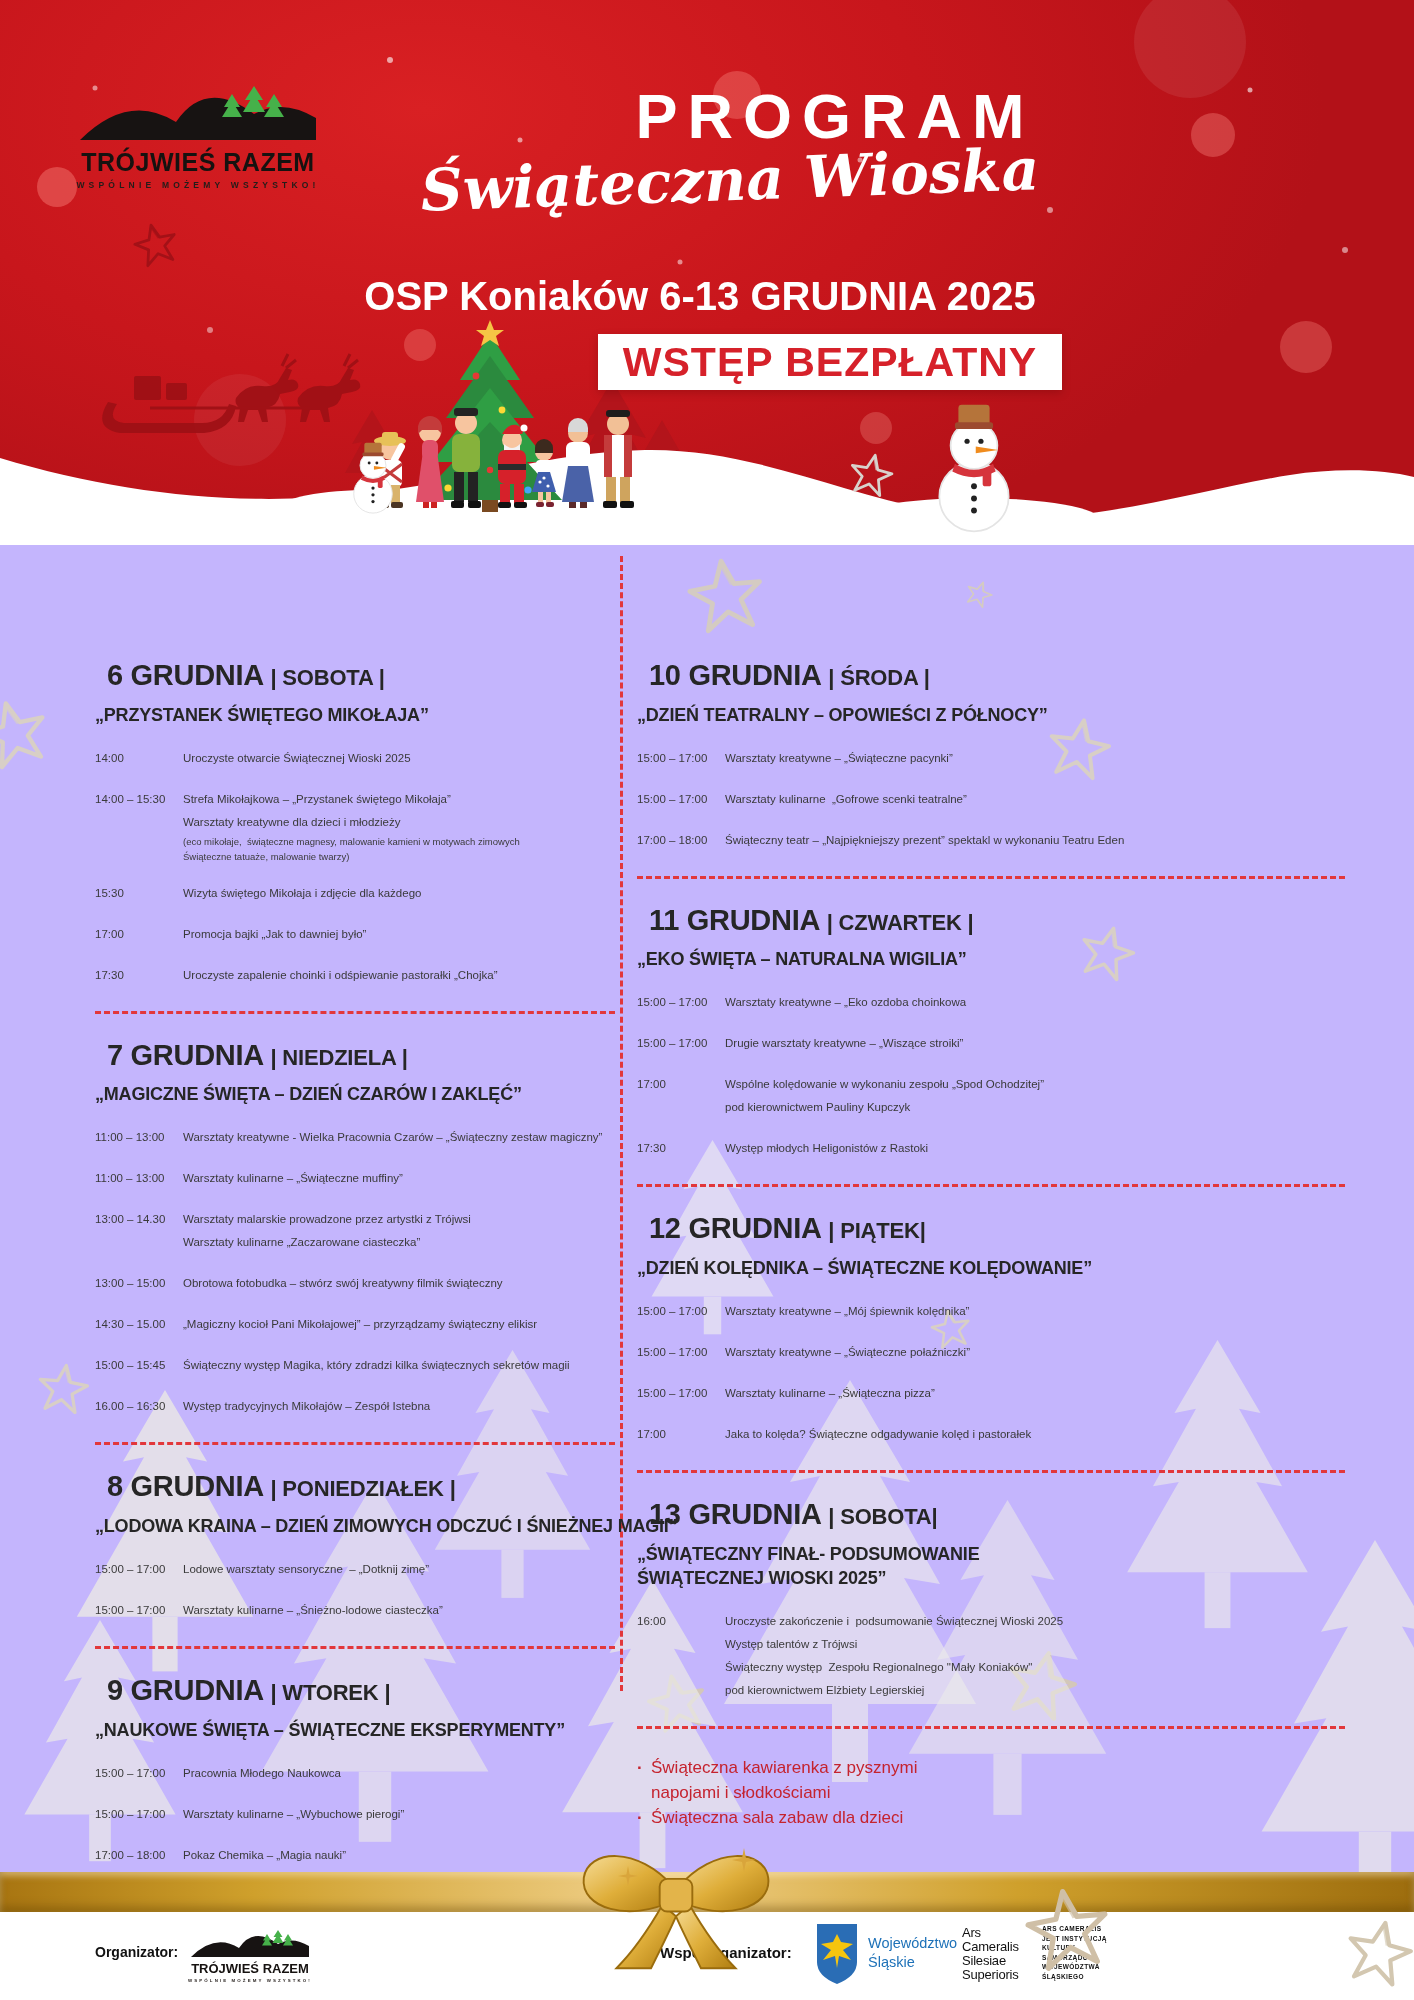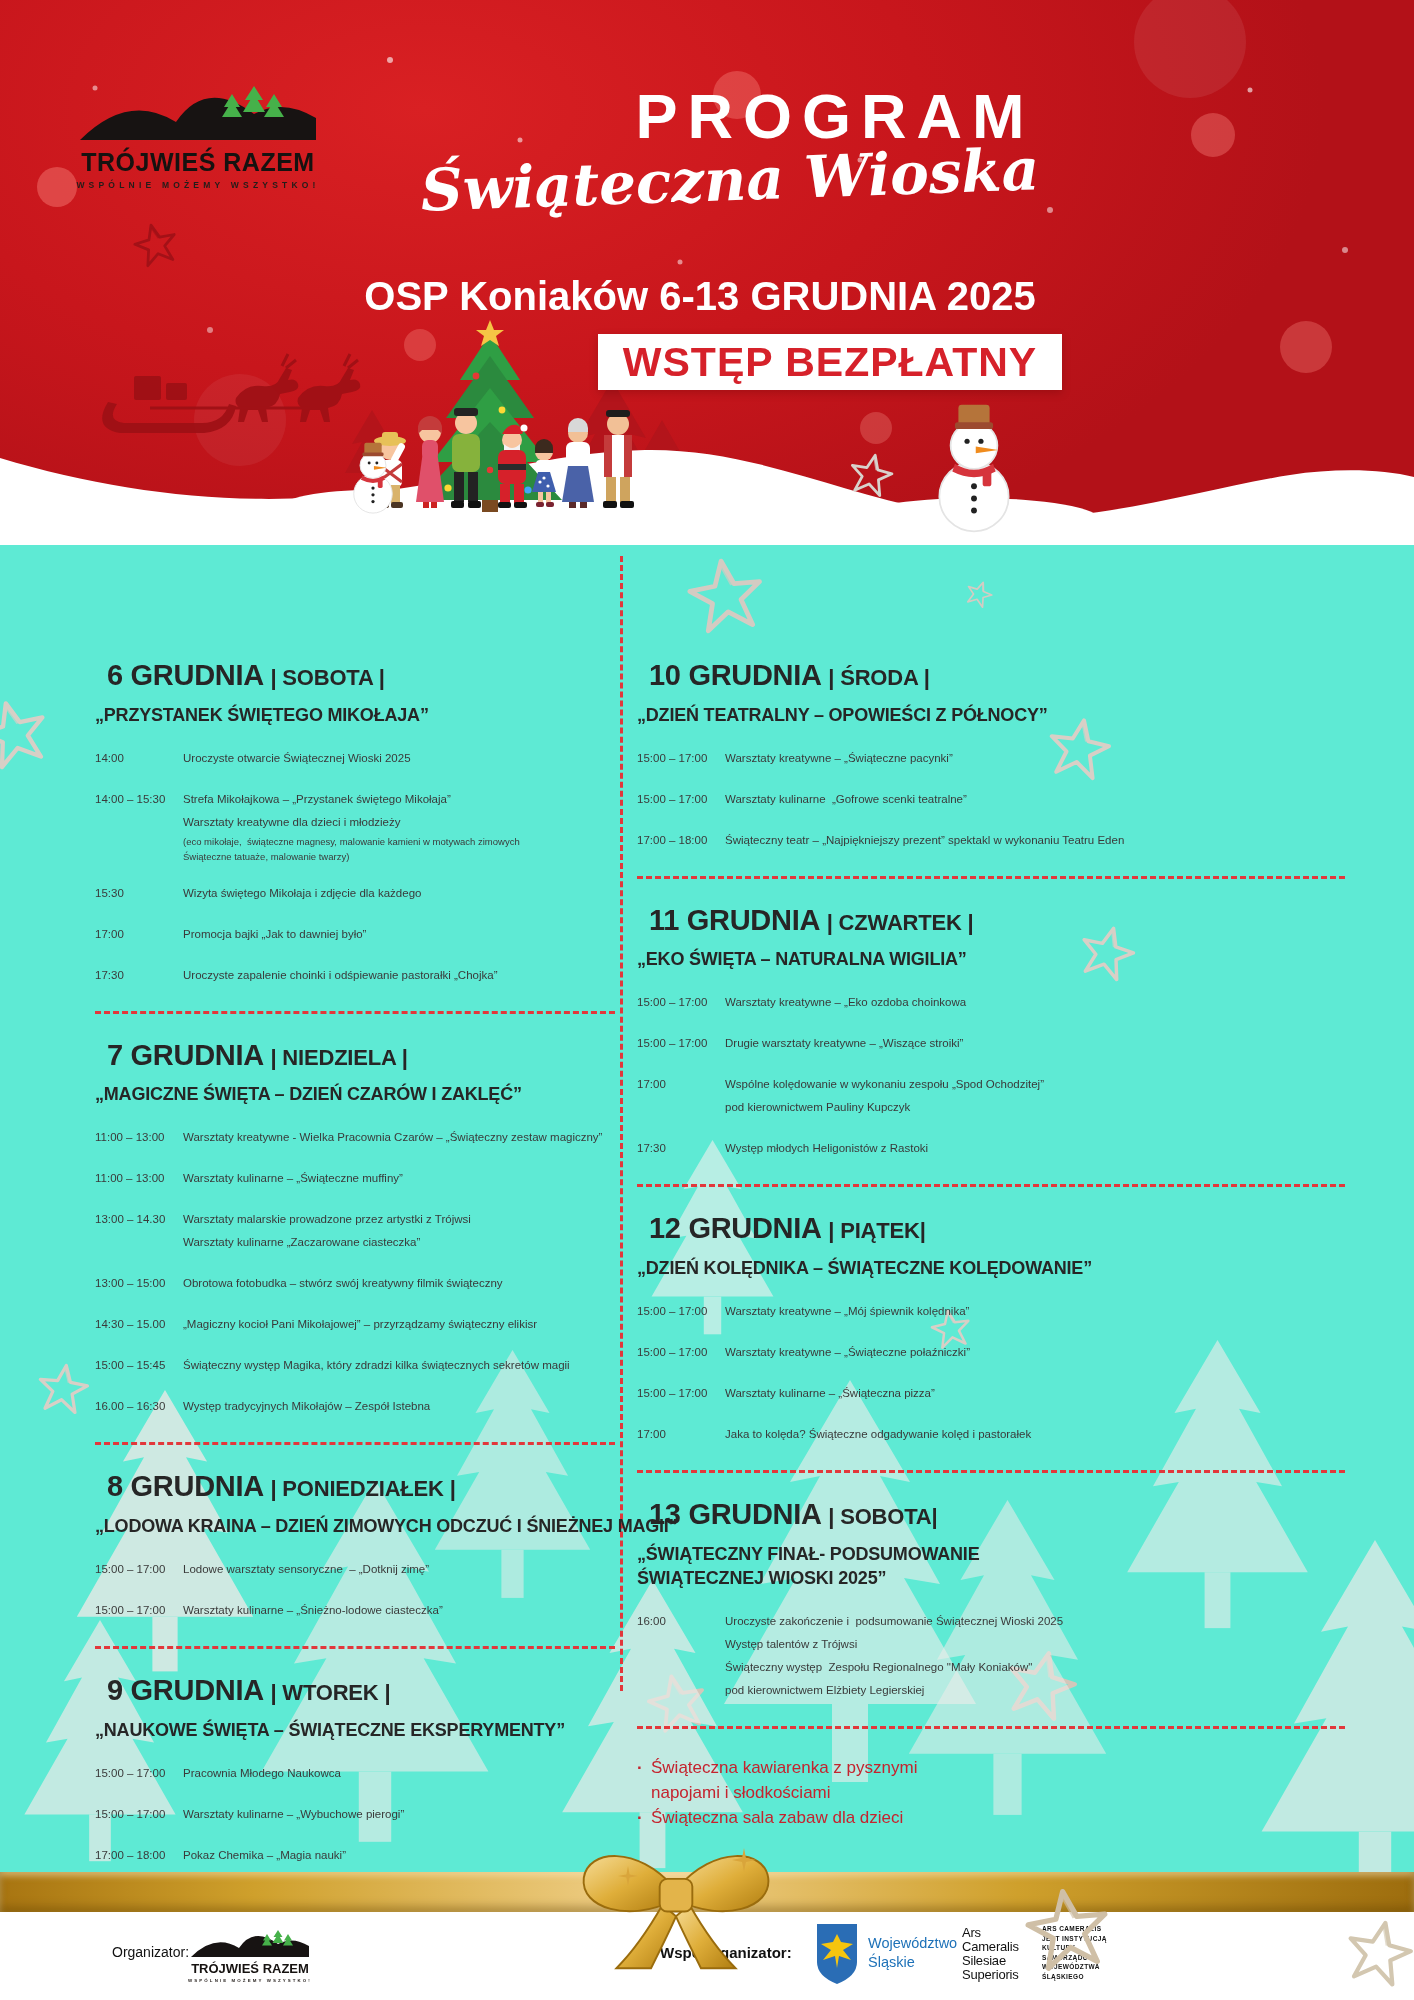--- a/index.html
+++ b/index.html
@@ -1,16 +1,16 @@
 <!DOCTYPE html>
 <html lang="pl"><head>
 <meta charset="utf-8">
 <style>
   html,body{margin:0;padding:0;background:#888;}
-  .poster{position:relative;width:1414px;height:2000px;margin:0 auto;background:#5eead4;
+  .poster{position:relative;width:1414px;height:2000px;margin:0 auto;background:#c4b5fd;
           overflow:hidden;font-family:"Liberation Sans",sans-serif;}
   svg{display:block}
 
   
   .hero{position:absolute;left:0;top:0;width:1414px;height:545px;
         background:radial-gradient(ellipse 900px 500px at 30% 20%, #d92023 0%, #c8161c 55%, #b31118 100%);}
   .hero-svg{position:absolute;left:0;top:0;}
   .logo{position:absolute;left:76px;top:66px;width:244px;text-align:center;z-index:5;}
   .logo-title{font-size:25px;font-weight:900;color:#161210;letter-spacing:.5px;margin-top:2px;}
   .logo-tagline{font-size:8.5px;font-weight:700;color:#241d1a;letter-spacing:4.2px;margin-top:3px;}
@@ -56,21 +56,21 @@
   .always-list li{position:relative;padding-left:14px;font-size:17px;color:#c5232e;
                   line-height:25px;font-weight:500;}
   .always-list li::before{content:"·";position:absolute;left:0;top:0;font-weight:900;}
 
   
   .ribbon{position:absolute;left:0;top:1872px;width:1414px;height:40px;z-index:2;
      background:linear-gradient(90deg,#a87511 0%,#cfa02c 18%,#f0d08a 46%,#cfa02c 72%,#9d6d0e 100%);
      box-shadow:inset 0 -6px 8px rgba(90,60,0,.35), inset 0 4px 6px rgba(255,240,200,.5);}
   .bow{position:absolute;left:570px;top:1828px;z-index:4;}
   .footer-bar{position:absolute;left:0;top:1912px;width:1414px;height:88px;background:#fff;z-index:3;}
-  .org-label{position:absolute;left:112px;top:32px;font-size:14px;font-weight:400;color:#111;}
+  .org-label{position:absolute;left:95px;top:32px;font-size:14px;font-weight:700;color:#111;}
   .mini-logo{position:absolute;left:185px;top:8px;width:130px;text-align:center;}
   .mini-logo-title{font-size:13px;font-weight:900;color:#161210;margin-top:1px;}
   .mini-logo-tagline{font-size:4.4px;font-weight:700;color:#241d1a;letter-spacing:2.1px;margin-top:2px;}
   .coorg-label{position:absolute;left:660px;top:32px;font-size:15px;font-weight:800;color:#111;}
   .shield{position:absolute;left:815px;top:10px;}
   .voivod{position:absolute;left:868px;top:22px;font-size:14.5px;color:#1d71b8;line-height:19px;font-weight:500;}
   .ars{position:absolute;left:962px;top:14px;font-size:13px;font-weight:400;color:#111;line-height:14px;letter-spacing:-.2px;}
   .note{position:absolute;left:1042px;top:12px;font-size:6.5px;font-weight:800;color:#111;
         line-height:9.5px;letter-spacing:.4px;}
 </style>

